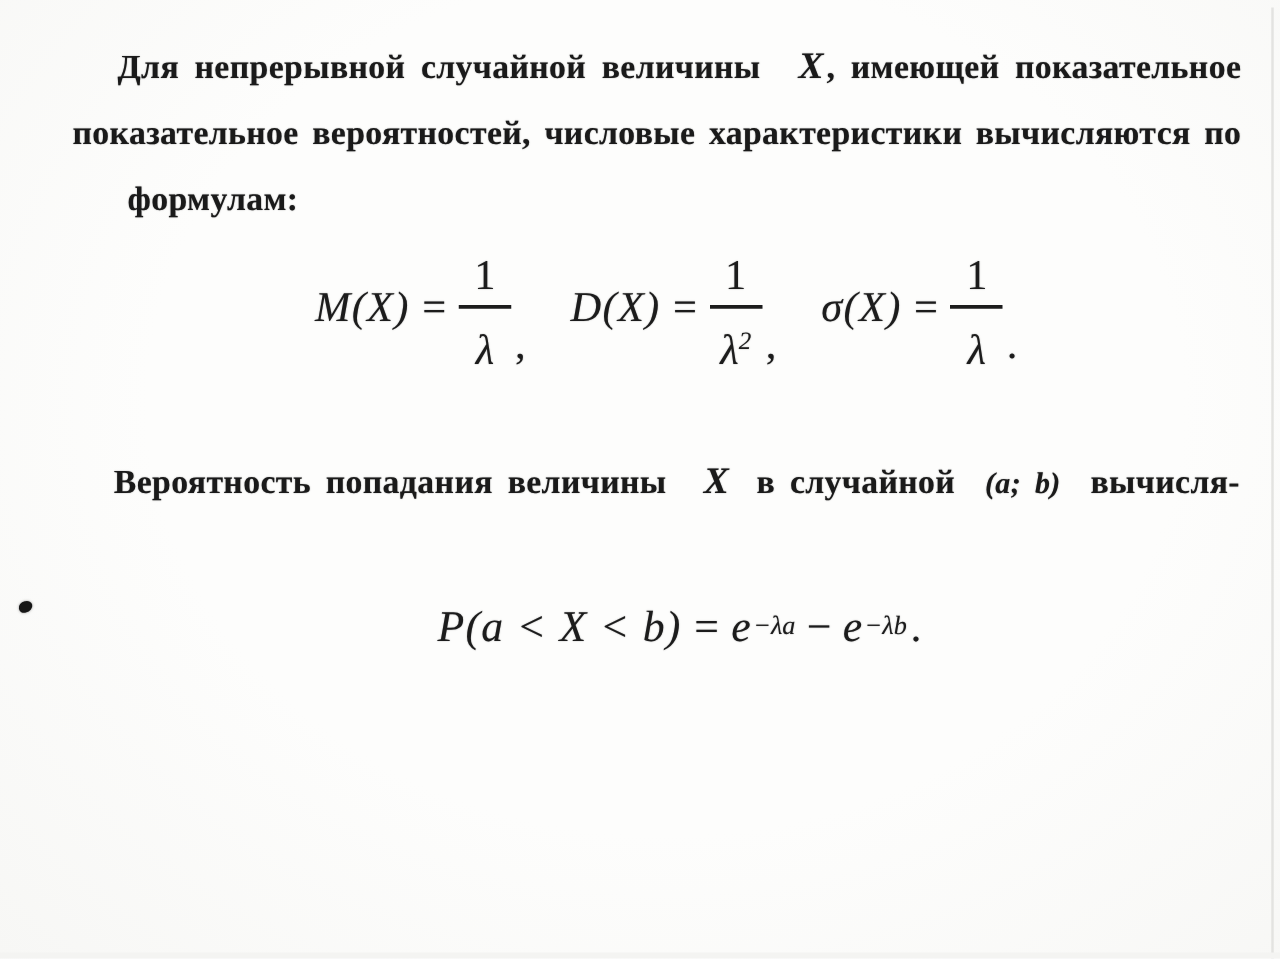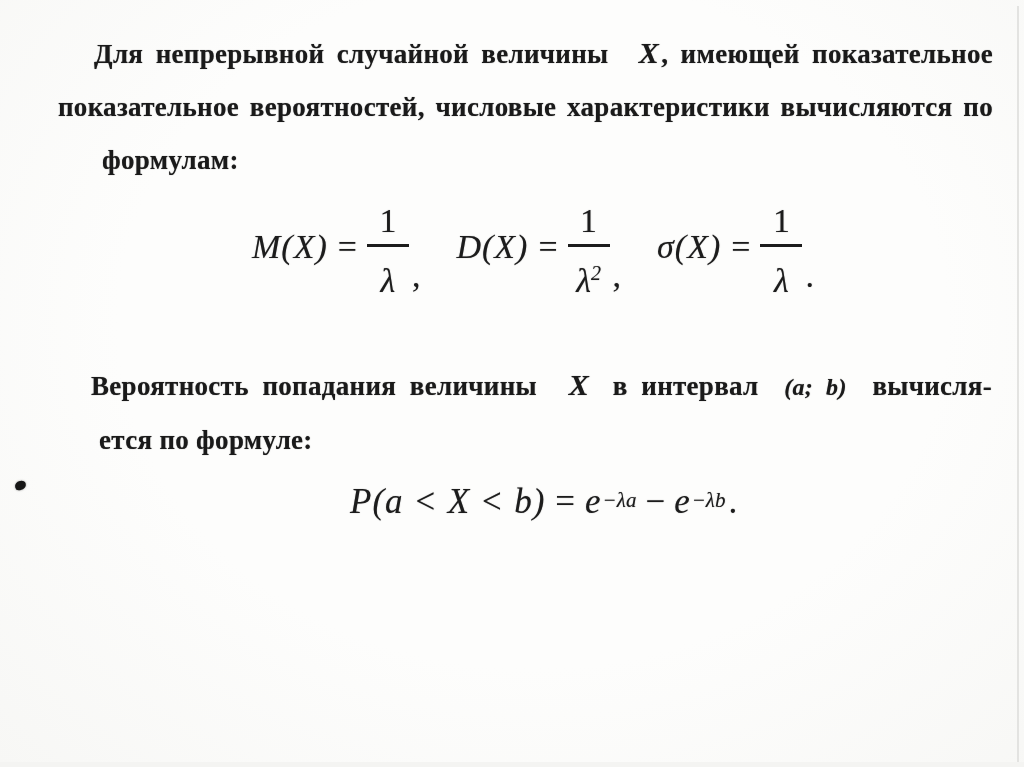--- a/index.html
+++ b/index.html
@@ -186,25 +186,24 @@
       </span>
       <span class="f-punct">.</span>
     </div>
 
   </div>
 
   <div class="para p2">
     <div class="jline indent">
       <span>Вероятность попадания величины</span>
       <span class="mvar">X</span>
-      <span>в интервал</span>
+      <span>в случайной</span>
       <span class="minterval">(a; b)</span>
       <span>вычисля-</span>
     </div>
-    <div class="lline">ется по формуле:</div>
   </div>
 
   <div class="formula2">
     <span class="f2-lhs">P(a &lt; X &lt; b)</span>
     <span class="f2-eq">=</span>
     <span class="f2-base">e</span>
       <span class="f2-exp">−λa</span>
     <span class="f2-minus">−</span>
     <span class="f2-base">e</span>
       <span class="f2-exp">−λb</span>

